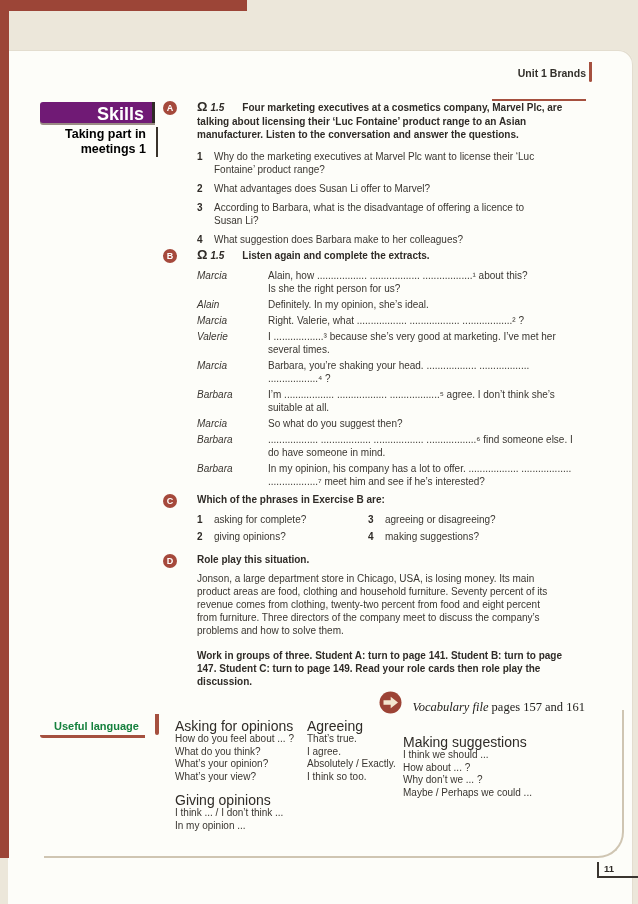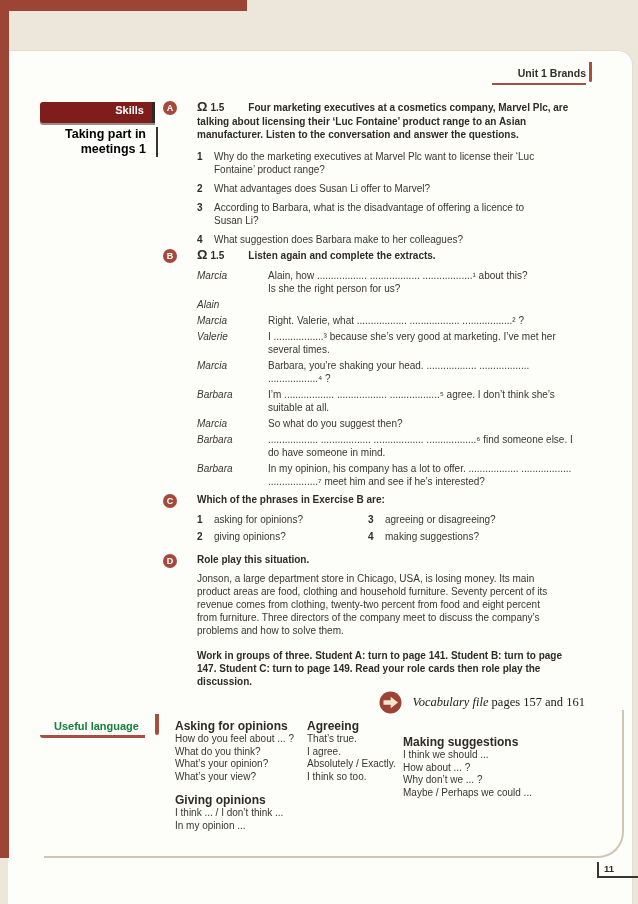--- a/index.html
+++ b/index.html
@@ -12,45 +12,45 @@
   .page {
     position:absolute; left:8px; top:50px; width:625px; height:854px;
     background:#fdfdf9; border-top-right-radius:14px;
     box-shadow: inset -1px 1px 0 #e3ddcf;
   }
   .bar-left { position:absolute; left:0; top:0; width:9px; height:858px; background:#9c4537; }
   .bar-top  { position:absolute; left:0; top:0; width:247px; height:11px; background:#9c4537; }
 
   
   .unit-header { position:absolute; left:492px; top:63px; width:94px;
-    border-bottom:2px solid #a5503f; padding-bottom:2px; text-align:right; }
+    border-bottom:2px solid #a5503f; padding-bottom:18px; text-align:right; }
   .unit-header .txt { font-weight:bold; font-size:10.5px; color:#33302b; }
   .unit-tick { position:absolute; left:589px; top:62px; width:3px; height:20px;
     background:#a5503f; border-radius:0 0 2px 2px; }
 
   
   .skills-tab { position:absolute; left:40px; top:102px; width:104px; height:17px;
-    background:#7f1d1d; color:#fff; font-weight:bold; font-size:11px;
+    background:#701a75; color:#fff; font-weight:bold; font-size:18px;
     text-align:right; padding:2px 8px 2px 0; border-radius:3px 0 0 3px;
     border-right:3px solid #2e2a25; box-shadow:0 2px 0 rgba(72,48,36,.55); }
   .skills-sub { position:absolute; left:20px; top:127px; width:126px;
     text-align:right; font-weight:bold; font-size:12.5px; line-height:15px;
     color:#000000; white-space:pre-line; padding-right:10px;
     border-right:2.5px solid #39332c; }
 
   
   .ex { position:absolute; left:163px; width:452px; }
   .ex-circle { position:absolute; left:0; top:1px; width:14px; height:14px;
     border-radius:50%; background:#a5493c; color:#fff; font-size:9px;
     font-weight:bold; text-align:center; line-height:14px; }
   .ex-body { margin-left:34px; width:404px; }
   .ex-heading { font-weight:bold; font-size:10px; line-height:13.5px; color:#2f2b27; }
   .ex-heading .ht { white-space:pre-line; }
   .hp-icon { font-size:13px; font-weight:bold; margin-right:3px; }
-  .audio-num { margin-right:24px; }
+  .audio-num { margin-right:18px;font-style:italic; }
 
   .q-list { margin-top:8px; }
   .q-item { display:flex; margin-bottom:6px; font-size:10px; line-height:13px; }
   .q-num { font-weight:bold; width:9px; margin-right:8px; flex:none; text-align:left; color:#2f2b27; }
   .q-text { white-space:pre-line; }
 
   .dlg { margin-top:6px; }
   .dlg-row { display:flex; margin-bottom:3px; font-size:10px; line-height:13px; }
   .dlg-speaker { width:71px; flex:none;font-style:italic; }
   .dlg-text { white-space:pre-line; width:333px; }
@@ -58,39 +58,39 @@
   .c-grid { margin-top:6px; }
   .c-row { display:flex; margin-bottom:4px; font-size:10px; line-height:13px; }
   .c-item { display:flex; }
   .c-item.first { width:171px; }
   .c-num { font-weight:bold; width:9px; margin-right:8px; color:#2f2b27; }
 
   .d-para { margin-top:5px; font-size:10px; line-height:13px; white-space:pre-line; }
   .d-work { margin-top:12px; font-weight:bold; font-size:10px; line-height:13px;
     white-space:pre-line; color:#2f2b27; }
   .vocab-row { margin-top:2px; display:flex; justify-content:flex-end;
-    align-items:center; gap:9px; padding-right:16px; }
+    align-items:flex-end; gap:9px; padding-right:16px; }
   .vocab-text { font-family:"Liberation Serif", serif; font-size:12.5px; color:#22201d; }
   .vocab-text .it { font-style:italic; }
 
   
   .ul-box { position:absolute; left:44px; top:710px; width:578px; height:146px;
     border-right:2px solid #cfc5b2; border-bottom:2px solid #cfc5b2;
     border-bottom-right-radius:26px; }
   .ul-label { position:absolute; left:40px; top:716px; }
   .ul-label .txt { display:inline-block; font-weight:bold; font-size:11px; color:#15803d;
     padding:0 6px 3px 14px; border-bottom:3px solid #a5503f; border-bottom-left-radius:3px; }
   .ul-tick { position:absolute; left:155px; top:714px; width:4px; height:21px;
     background:#a5503f; border-radius:0 0 3px 3px; }
   .ul-col { position:absolute; top:720px; font-size:10px; line-height:12.5px; }
   .ul-col.c1 { left:175px; width:130px; }
   .ul-col.c2 { left:307px; width:126px; }
   .ul-col.c3 { left:403px; width:198px;margin-top:16px; }
   .ul-group.row2 { margin-top:11px; }
-  .ul-head { font-weight:bold; font-size:12px; line-height:13px; color:#2f2b27; }
+  .ul-head { font-weight:normal; font-size:14px; line-height:13px; color:#2f2b27; }
   .ul-line { white-space:pre-line; }
 
   .pagenum { position:absolute; left:597px; top:862px; width:34px;
     border-left:2px solid #3a3530; border-bottom:2px solid #3a3530;
     padding:1px 0 2px 5px; font-weight:bold; font-size:9.5px; color:#2f2b27; }
 </style>
 </head>
 <body>
 
 <div class="canvas">
@@ -145,20 +145,21 @@
         <span class="hp-icon">Ω</span><span class="audio-num">1.5</span><span class="ht">Listen again and complete the extracts.</span>
       </div>
       <div class="dlg">
         <div class="dlg-row">
           <span class="dlg-speaker">Marcia</span>
           <span class="dlg-text">Alain, how .................. .................. ..................¹ about this?
 Is she the right person for us?</span>
         </div>
         <div class="dlg-row">
           <span class="dlg-speaker">Alain</span>
+          <span class="dlg-text">Definitely. In my opinion, she’s ideal.</span>
         </div>
         <div class="dlg-row">
           <span class="dlg-speaker">Marcia</span>
           <span class="dlg-text">Right. Valerie, what .................. .................. ..................² ?</span>
         </div>
         <div class="dlg-row">
           <span class="dlg-speaker">Valerie</span>
           <span class="dlg-text">I ..................³ because she’s very good at marketing. I’ve met her
 several times.</span>
         </div>
@@ -193,21 +194,21 @@
   <section class="ex" style="top:493px;">
     <span class="ex-circle">C</span>
     <div class="ex-body">
       <div class="ex-heading">
         <span class="ht">Which of the phrases in Exercise B are:</span>
       </div>
       <div class="c-grid">
         <div class="c-row">
           <span class="c-item first">
             <span class="c-num">1</span>
-            <span>asking for opinions?</span>
+            <span>asking for complete?</span>
           </span>
           <span class="c-item">
             <span class="c-num">3</span>
             <span>agreeing or disagreeing?</span>
           </span>
         </div>
         <div class="c-row">
           <span class="c-item first">
             <span class="c-num">2</span>
             <span>giving opinions?</span>

